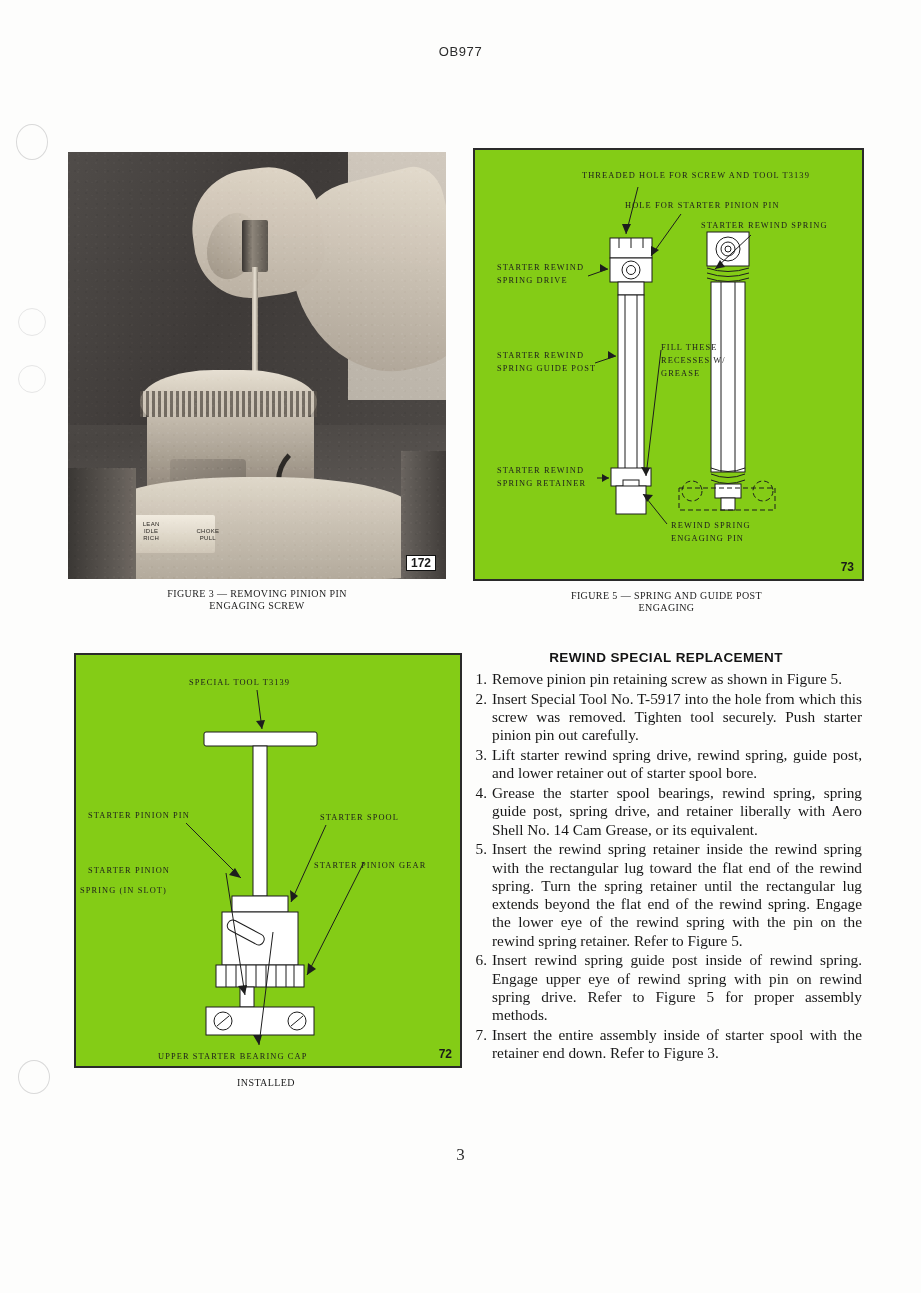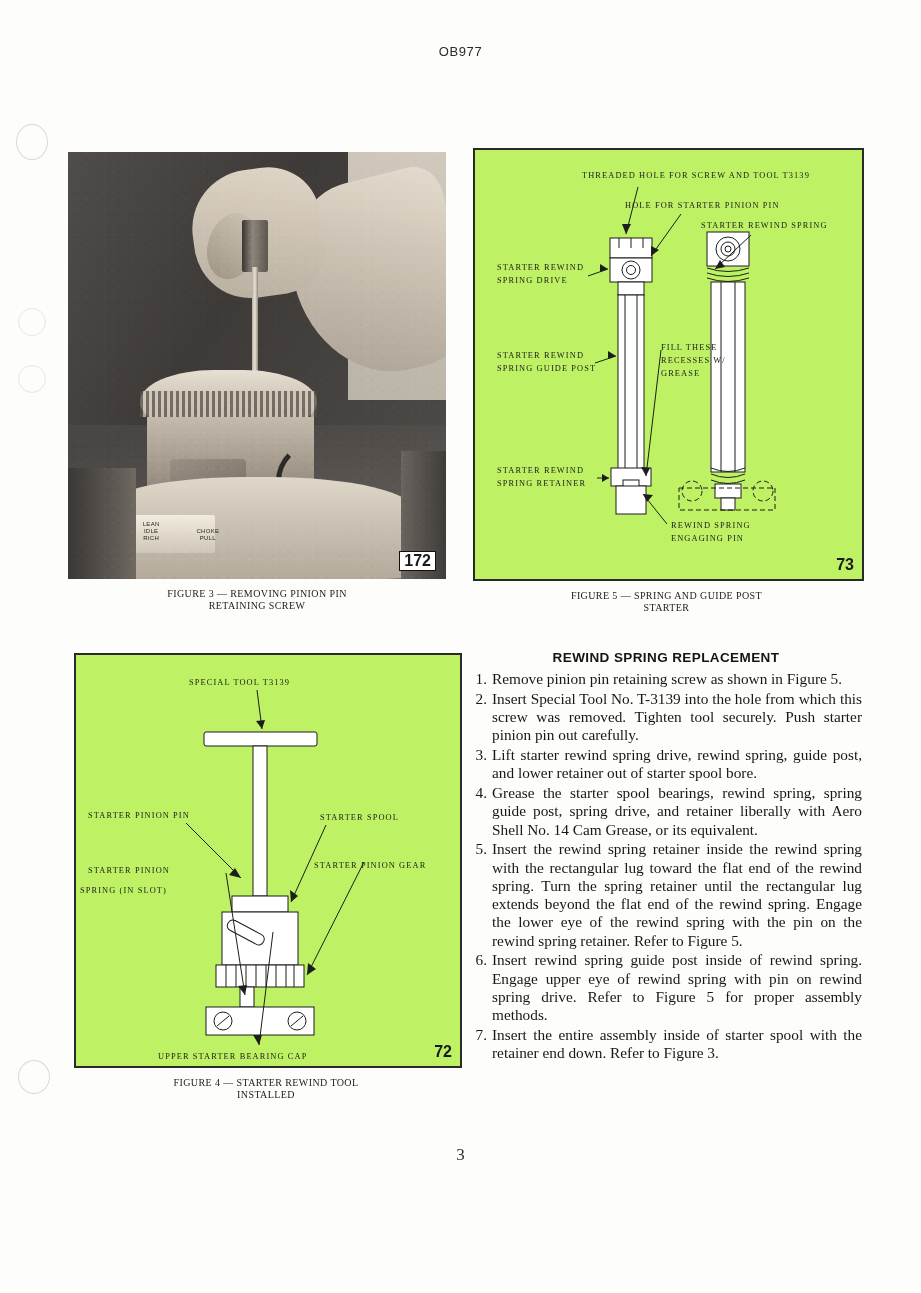--- a/index.html
+++ b/index.html
@@ -47,30 +47,30 @@
     position: absolute;
     border: 1px solid #d9d9d9;
     border-radius: 50%;
     background: transparent;
   }
 
   
   .figure { position: absolute; }
   .fig-box {
     border: 2px solid #2a2a2a;
-    background: #bef264;
+    background: #84cc16;
     position: relative;
     overflow: hidden;
   }
   .plate-num {
     position: absolute;
     right: 8px;
     bottom: 5px;
     font-family: "Liberation Sans", sans-serif;
-    font-size: 16px;
+    font-size: 12px;
     font-weight: bold;
     color: #1a1a1a;
   }
   .plate-num.boxed {
     border: 1px solid #111;
     background: #fff;
     padding: 0 4px;
     right: 10px;
     bottom: 8px;
   }
@@ -285,21 +285,21 @@
         <div class="ph-lbl" style="left:30%; top:88%; width:14%; white-space:pre-line;">CHOKE
 PULL</div>
         <div class="ph ph-shadow-l"></div>
         <div class="ph ph-shadow-r"></div>
         <div class="ph ph-grain"></div>
       </div>
       <div class="plate-num boxed">172</div>
     </div>
     <div class="fig-caption">
       <div>FIGURE 3 — REMOVING PINION PIN</div>
-      <div>RETAINING SCREW</div>
+      <div>ENGAGING SCREW</div>
     </div>
   </div>
 
   <div class="figure" style="left:473px; top:148px; width:387px;">
     <div class="fig-box" style="width:387px; height:429px;">
       <svg class="diagram" viewBox="0 0 387 429">
 
         <rect class="dfill" x="135" y="88" width="42" height="20"></rect>
         <line class="dline" x1="144" y1="88" x2="144" y2="98"></line>
         <line class="dline" x1="156" y1="88" x2="156" y2="98"></line>
@@ -371,21 +371,21 @@
         <text class="dlabel" x="186" y="226">GREASE</text>
         <text class="dlabel" x="22" y="323">STARTER REWIND</text>
         <text class="dlabel" x="22" y="336">SPRING RETAINER</text>
         <text class="dlabel" x="196" y="378">REWIND SPRING</text>
         <text class="dlabel" x="196" y="391">ENGAGING PIN</text>
       </svg>
       <div class="plate-num">73</div>
     </div>
     <div class="fig-caption">
       <div>FIGURE 5 — SPRING AND GUIDE POST</div>
-      <div>STARTER</div>
+      <div>ENGAGING</div>
     </div>
   </div>
 
   <div class="figure" style="left:62px; top:653px; width:384px;padding-left:12px;">
     <div class="fig-box" style="width:384px; height:411px;">
       <svg class="diagram" viewBox="0 0 384 411">
 
         <rect class="dfill" x="128" y="77" width="113" height="14" rx="2"></rect>
         <rect class="dfill" x="177" y="91" width="14" height="150"></rect>
 
@@ -434,30 +434,29 @@
         <text class="dlabel" x="12" y="163">STARTER PINION PIN</text>
         <text class="dlabel" x="244" y="165">STARTER SPOOL</text>
         <text class="dlabel" x="12" y="218">STARTER PINION</text>
         <text class="dlabel" x="4" y="238">SPRING (IN SLOT)</text>
         <text class="dlabel" x="238" y="213">STARTER PINION GEAR</text>
         <text class="dlabel" x="82" y="404">UPPER STARTER BEARING CAP</text>
       </svg>
       <div class="plate-num">72</div>
     </div>
     <div class="fig-caption">
-      <div>FIGURE 4 — STARTER REWIND TOOL</div>
       <div>INSTALLED</div>
     </div>
   </div>
 
   <div class="instructions">
-    <div class="instr-title">REWIND SPRING REPLACEMENT</div>
+    <div class="instr-title">REWIND SPECIAL REPLACEMENT</div>
     <ol class="steps" id="steps-list">
         <li><span class="num">1.</span><span>Remove pinion pin retaining screw as shown in Figure 5.</span></li>
-        <li><span class="num">2.</span><span>Insert Special Tool No. T-3139 into the hole from which this screw was removed. Tighten tool securely. Push starter pinion pin out carefully.</span></li>
+        <li><span class="num">2.</span><span>Insert Special Tool No. T-5917 into the hole from which this screw was removed. Tighten tool securely. Push starter pinion pin out carefully.</span></li>
         <li><span class="num">3.</span><span>Lift starter rewind spring drive, rewind spring, guide post, and lower retainer out of starter spool bore.</span></li>
         <li><span class="num">4.</span><span>Grease the starter spool bearings, rewind spring, spring guide post, spring drive, and retainer liberally with Aero Shell No. 14 Cam Grease, or its equivalent.</span></li>
         <li><span class="num">5.</span><span>Insert the rewind spring retainer inside the rewind spring with the rectangular lug toward the flat end of the rewind spring. Turn the spring retainer until the rectangular lug extends beyond the flat end of the rewind spring. Engage the lower eye of the rewind spring with the pin on the rewind spring retainer. Refer to Figure 5.</span></li>
         <li><span class="num">6.</span><span>Insert rewind spring guide post inside of rewind spring. Engage upper eye of rewind spring with pin on rewind spring drive. Refer to Figure 5 for proper assembly methods.</span></li>
         <li><span class="num">7.</span><span>Insert the entire assembly inside of starter spool with the retainer end down. Refer to Figure 3.</span></li>
       </ol>
   </div>
 
   <div class="page-number">3</div>
 

